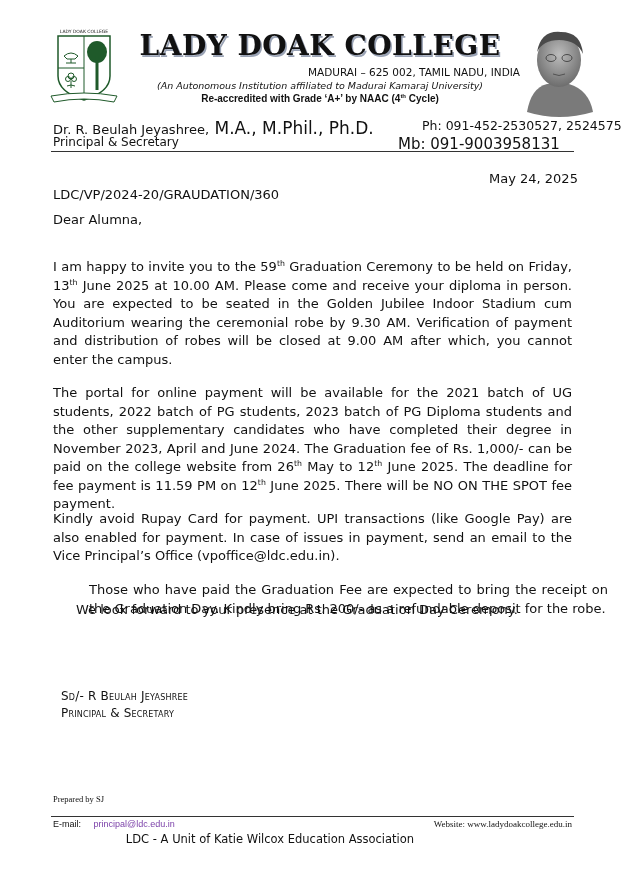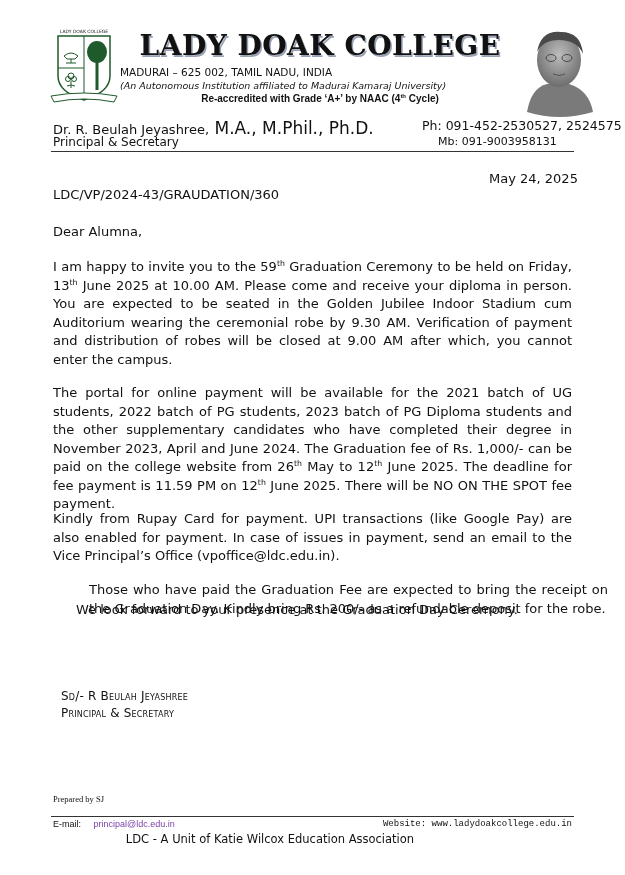--- a/index.html
+++ b/index.html
@@ -10,55 +10,55 @@
     .abs { position: absolute; }
     
     #logo { left: 48px; top: 26px; width: 72px; height: 80px; }
     #portrait { left: 517px; top: 22px; width: 82px; height: 98px; }
     #college-name {
       left: 120px; width: 400px; top: 29px; text-align: center;
       font-family: "DejaVu Serif", serif; font-weight: bold; font-size: 28px;
       letter-spacing: 0.5px; color: #111;
       text-shadow: 1.5px 1.5px 0 #9aa3b5;
     }
-    #address { left: 120px; width: 400px; top: 66px; text-align: left; font-size: 10.5px; }
-    #affiliation { left: 120px; width: 400px; top: 80px; text-align: left; font-size: 9.5px; font-style: italic; font-family: "DejaVu Sans", sans-serif; }
+    #address { left: 120px; width: 400px; top: 66px; text-align: right; font-size: 10.5px; }
+    #affiliation { left: 120px; width: 400px; top: 80px; text-align: center; font-size: 9.5px; font-style: italic; font-family: "DejaVu Sans", sans-serif; }
     #accreditation { left: 120px; width: 400px; top: 93px; text-align: center; font-size: 10px; font-weight: bold; font-family: "Liberation Sans", sans-serif; }
     .sup { font-size: 0.6em; vertical-align: super; line-height: 0; }
     #principal-name { left: 53px; top: 118px; font-size: 13px; }
     #principal-name .quals { font-size: 17px; }
     #principal-title { left: 53px; top: 135px; font-size: 12px; }
     #phone { left: 422px; top: 118px; font-size: 12.5px; }
-    #mobile { left: 398px; top: 135px; font-size: 11px; margin-left: 40px; }
+    #mobile { left: 398px; top: 135px; font-size: 15px; }
     #header-rule { left: 51px; top: 151px; width: 523px; height: 0; border-top: 1px solid #333; }
 
     
     .body-text { font-size: 13px; line-height: 18.5px; }
     #date { left: 489px; top: 171px; font-size: 13px; }
     #ref-number { left: 53px; top: 187px; font-size: 13px; }
-    #salutation { left: 53px; top: 224px; font-size: 13px; }
+    #salutation { left: 53px; top: 212px; font-size: 13px; }
     .para { left: 53px; width: 519px; text-align: justify; }
     #para1 { top: 258px; }
     #para2 { top: 384px; }
     #para3 { top: 510px; }
     #para4 { top: 581px; margin-left: 36px; }
     #para5 { top: 601px; margin-left: 23px; }
     b { font-weight: normal; }
 
     
     .smallcaps { font-variant: small-caps; font-size: 12px; letter-spacing: 0.2px; margin-left: 8px; }
     #sig-name { left: 53px; top: 689px; }
     #sig-title { left: 53px; top: 706px; }
 
     
     #prepared-by { left: 53px; top: 794px; font-size: 8.5px; font-family: Liberation Serif, serif; }
     #footer-rule { left: 51px; top: 816px; width: 523px; height: 0; border-top: 1px solid #333; }
     #footer-email { left: 53px; top: 819px; font-size: 9px; font-family: "Liberation Sans", sans-serif; }
     #footer-email .link { color: #7a3fa8; padding-left: 10px; }
-    #footer-website { right: 53px; top: 819px; font-size: 9px; font-family: Liberation Mono, monospace; margin-left: 43px; }
+    #footer-website { right: 53px; top: 819px; font-size: 9px; font-family: Liberation Serif, serif; margin-left: 43px; }
     #footer-unit { left: 0; width: 540px; top: 832px; text-align: center; font-size: 11.5px; }
   </style>
 </head>
 <body>
 
 <div id="logo" class="abs">
   <svg width="72" height="80" viewBox="0 0 72 80">
     <text x="36" y="7" font-size="4.5" text-anchor="middle" font-family="DejaVu Sans, sans-serif" fill="#222">LADY DOAK COLLEGE</text>
     <path d="M10 10 H62 V50 Q62 66 36 74 Q10 66 10 50 Z" fill="#fff" stroke="#1f5a2a" stroke-width="1.5"></path>
     <line x1="36" y1="10" x2="36" y2="70" stroke="#1f5a2a" stroke-width="1"></line>
@@ -102,28 +102,28 @@
   </svg>
 </div>
 
 <div id="principal-name" class="abs"><span>Dr. R. Beulah Jeyashree,</span><span class="quals"> M.A., M.Phil., Ph.D.</span></div>
 <div id="principal-title" class="abs">Principal &amp; Secretary</div>
 <div id="phone" class="abs">Ph: 091-452-2530527, 2524575</div>
 <div id="mobile" class="abs">Mb: 091-9003958131</div>
 <div id="header-rule" class="abs"></div>
 
 <div id="date" class="abs">May 24, 2025</div>
-<div id="ref-number" class="abs">LDC/VP/2024-43/GRAUDATION/360</div>
+<div id="ref-number" class="abs">LDC/VP/2024-20/GRAUDATION/360</div>
 <div id="salutation" class="abs">Dear Alumna,</div>
 
 <div id="para1" class="abs para body-text"><span>I am happy to invite you to the </span><b>59</b><b class="sup">th</b><b> Graduation Ceremony</b><span> to be held on </span><b>Friday, 13</b><b class="sup">th</b><b> June 2025 at 10.00 AM.</b><span>  Please come and receive your diploma in person. You are expected to be seated in the Golden Jubilee Indoor Stadium cum Auditorium wearing the ceremonial robe by 9.30 AM. Verification of payment and </span><b>distribution of robes will be closed at 9.00 AM</b><span> after which, you cannot enter the campus.</span></div>
 
 <div id="para2" class="abs para body-text"><span>The portal for online payment will be available for the 2021 batch of UG students, 2022 batch of PG students, 2023 batch of PG Diploma students and the other supplementary candidates who have </span><b>completed their degree in November 2023, April and June 2024.</b><span> The Graduation fee of </span><b>Rs. 1,000/- can be paid on the college website from 26</b><b class="sup">th</b><b> May to 12</b><b class="sup">th</b><b> June 2025.</b><span>  The deadline for fee payment is </span><b>11.59 PM on 12</b><b class="sup">th</b><b> June 2025.</b><span> There will </span><b>be NO ON THE SPOT fee payment</b><span>.</span></div>
 
-<div id="para3" class="abs para body-text">Kindly from Rupay Card for payment.  UPI transactions (like Google Pay) are also enabled for payment. In case of issues in payment, send an email to the Vice Principal’s Office (vpoffice@ldc.edu.in).</div>
+<div id="para3" class="abs para body-text">Kindly avoid Rupay Card for payment.  UPI transactions (like Google Pay) are also enabled for payment. In case of issues in payment, send an email to the Vice Principal’s Office (vpoffice@ldc.edu.in).</div>
 <div id="para4" class="abs para body-text">Those who have paid the Graduation Fee are expected to bring the receipt on the Graduation Day. Kindly bring Rs. 200/- as a refundable deposit for the robe.</div>
 <div id="para5" class="abs para body-text">We look forward to your presence at the Graduation Day Ceremony.</div>
 
 <div id="sig-name" class="abs smallcaps">Sd/- R Beulah Jeyashree</div>
 <div id="sig-title" class="abs smallcaps">Principal &amp; Secretary</div>
 
 <div id="prepared-by" class="abs">Prepared by SJ</div>
 <div id="footer-rule" class="abs"></div>
 <div id="footer-email" class="abs"><span>E-mail: </span><span class="link">principal@ldc.edu.in</span></div>
 <div id="footer-website" class="abs">Website: www.ladydoakcollege.edu.in</div>

